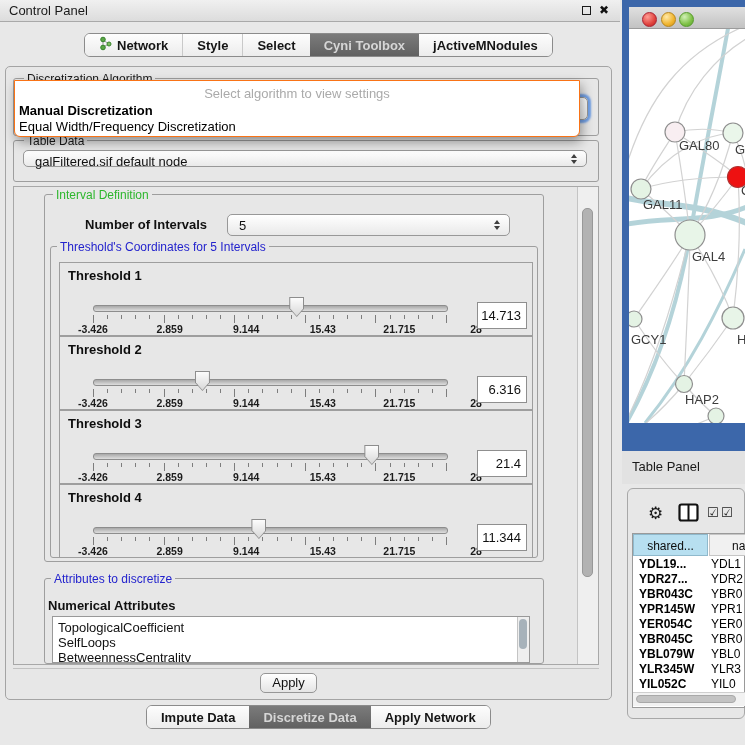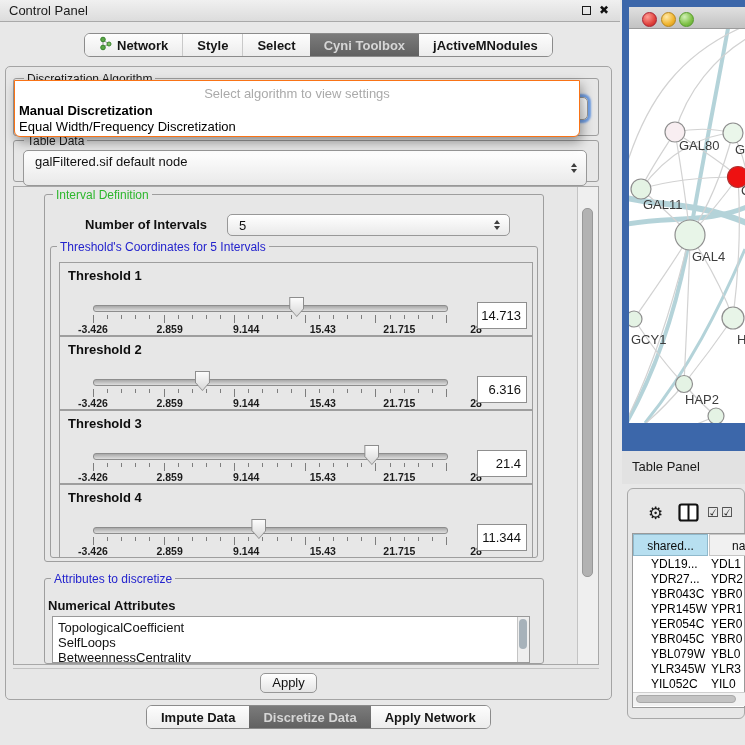--- a/index.html
+++ b/index.html
@@ -80,21 +80,21 @@
 
   .tp-header{left:622px;top:451px;width:123px;height:33px;background:#e2e2e2;}
   .tp-title{left:632px;top:459px;font-size:13px;color:#1a1a1a;}
   .table-box{left:627px;top:488px;width:118px;height:231px;border:1px solid #a8a8a8;
     border-radius:6px;background:#e7e7e7;overflow:hidden;}
   .gear{font-size:17px;color:#1a1a1a;}
   .chk{font-size:13px;color:#222;}
   .table-frame{left:632px;top:533px;width:113px;height:175px;border:1px solid #9a9a9a;background:#fff;overflow:hidden;}
   .hcell{position:absolute;top:534px;height:22px;font-size:12px;line-height:22px;box-sizing:border-box;}
   .trow{display:flex;height:15px;font-size:12px;line-height:15px;color:#000;}
-  .tc1{width:75px;padding-left:18px;box-sizing:border-box;white-space:nowrap;overflow:hidden;}
+  .tc1{width:75px;padding-left:6px;box-sizing:border-box;white-space:nowrap;overflow:hidden;font-weight:bold;}
   .tc2{padding-left:3px;white-space:nowrap;}
   .htrack{background:#f2f2f2;border-top:1px solid #cfcfcf;}
   .hthumb{background:#c3c3c3;border:1px solid #a9a9a9;border-radius:4px;}
 
   svg text{font-family:"Liberation Sans","DejaVu Sans",sans-serif;}
 </style>
 </head>
 <body>
 
 <div id="root">
@@ -146,21 +146,21 @@
 
   <div class="abs popup">
     <div class="popup-hint">Select algorithm to view settings</div>
     <div class="popup-item" style="top:22px;font-weight:bold;">Manual Discretization</div>
     <div class="popup-item" style="top:38px;">Equal Width/Frequency Discretization</div>
   </div>
 
   <div class="abs groupbox" style="left:13px;top:140px;width:586px;height:42px;">
     <span class="grouplab" style="left:10px;top:-7px;color:#1a1a1a;">Table Data</span>
   </div>
-  <div class="abs combo" style="left:23px;top:150px;width:564px;height:36px;">
+  <div class="abs combo" style="left:23px;top:150px;width:564px;height:17px;">
     <span class="val">galFiltered.sif default node</span>
     <span class="stepper">
         <span class="arr-up"></span>
         <span class="arr-dn"></span>
       </span>
   </div>
 
   <div class="abs" style="left:13px;top:186px;width:586px;height:479px;border:1px solid #a8a8a8;"></div>
   <div class="abs vtrack" style="left:577px;top:187px;width:21px;height:477px;"></div>
   <div class="abs vthumb" style="left:582px;top:208px;width:11px;height:369px;"></div>

